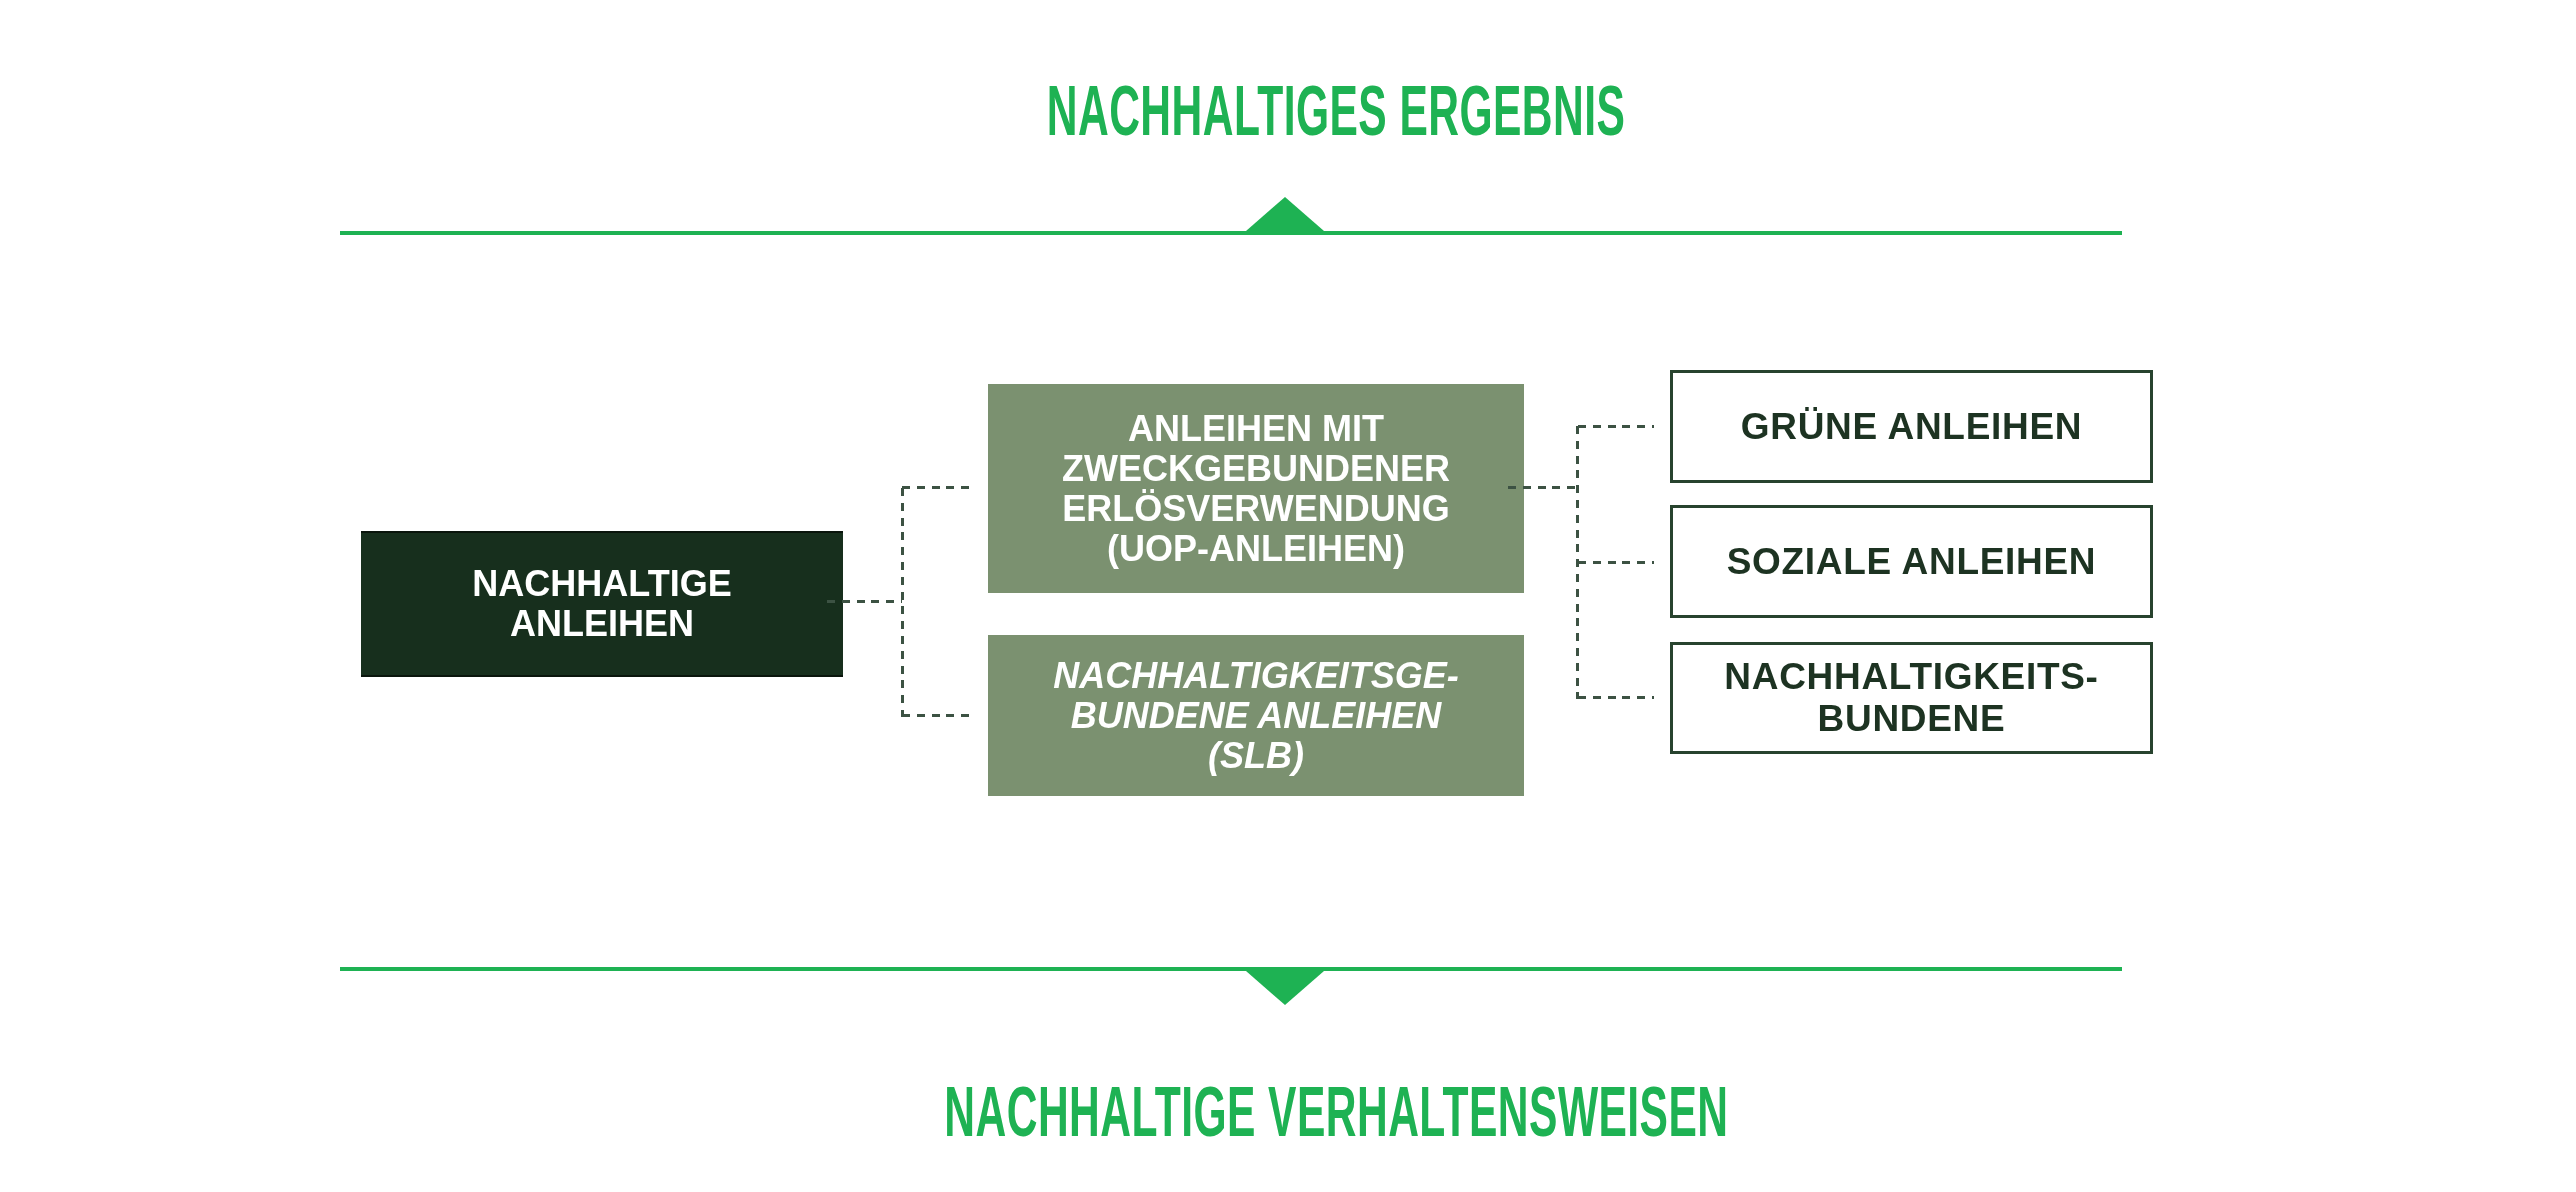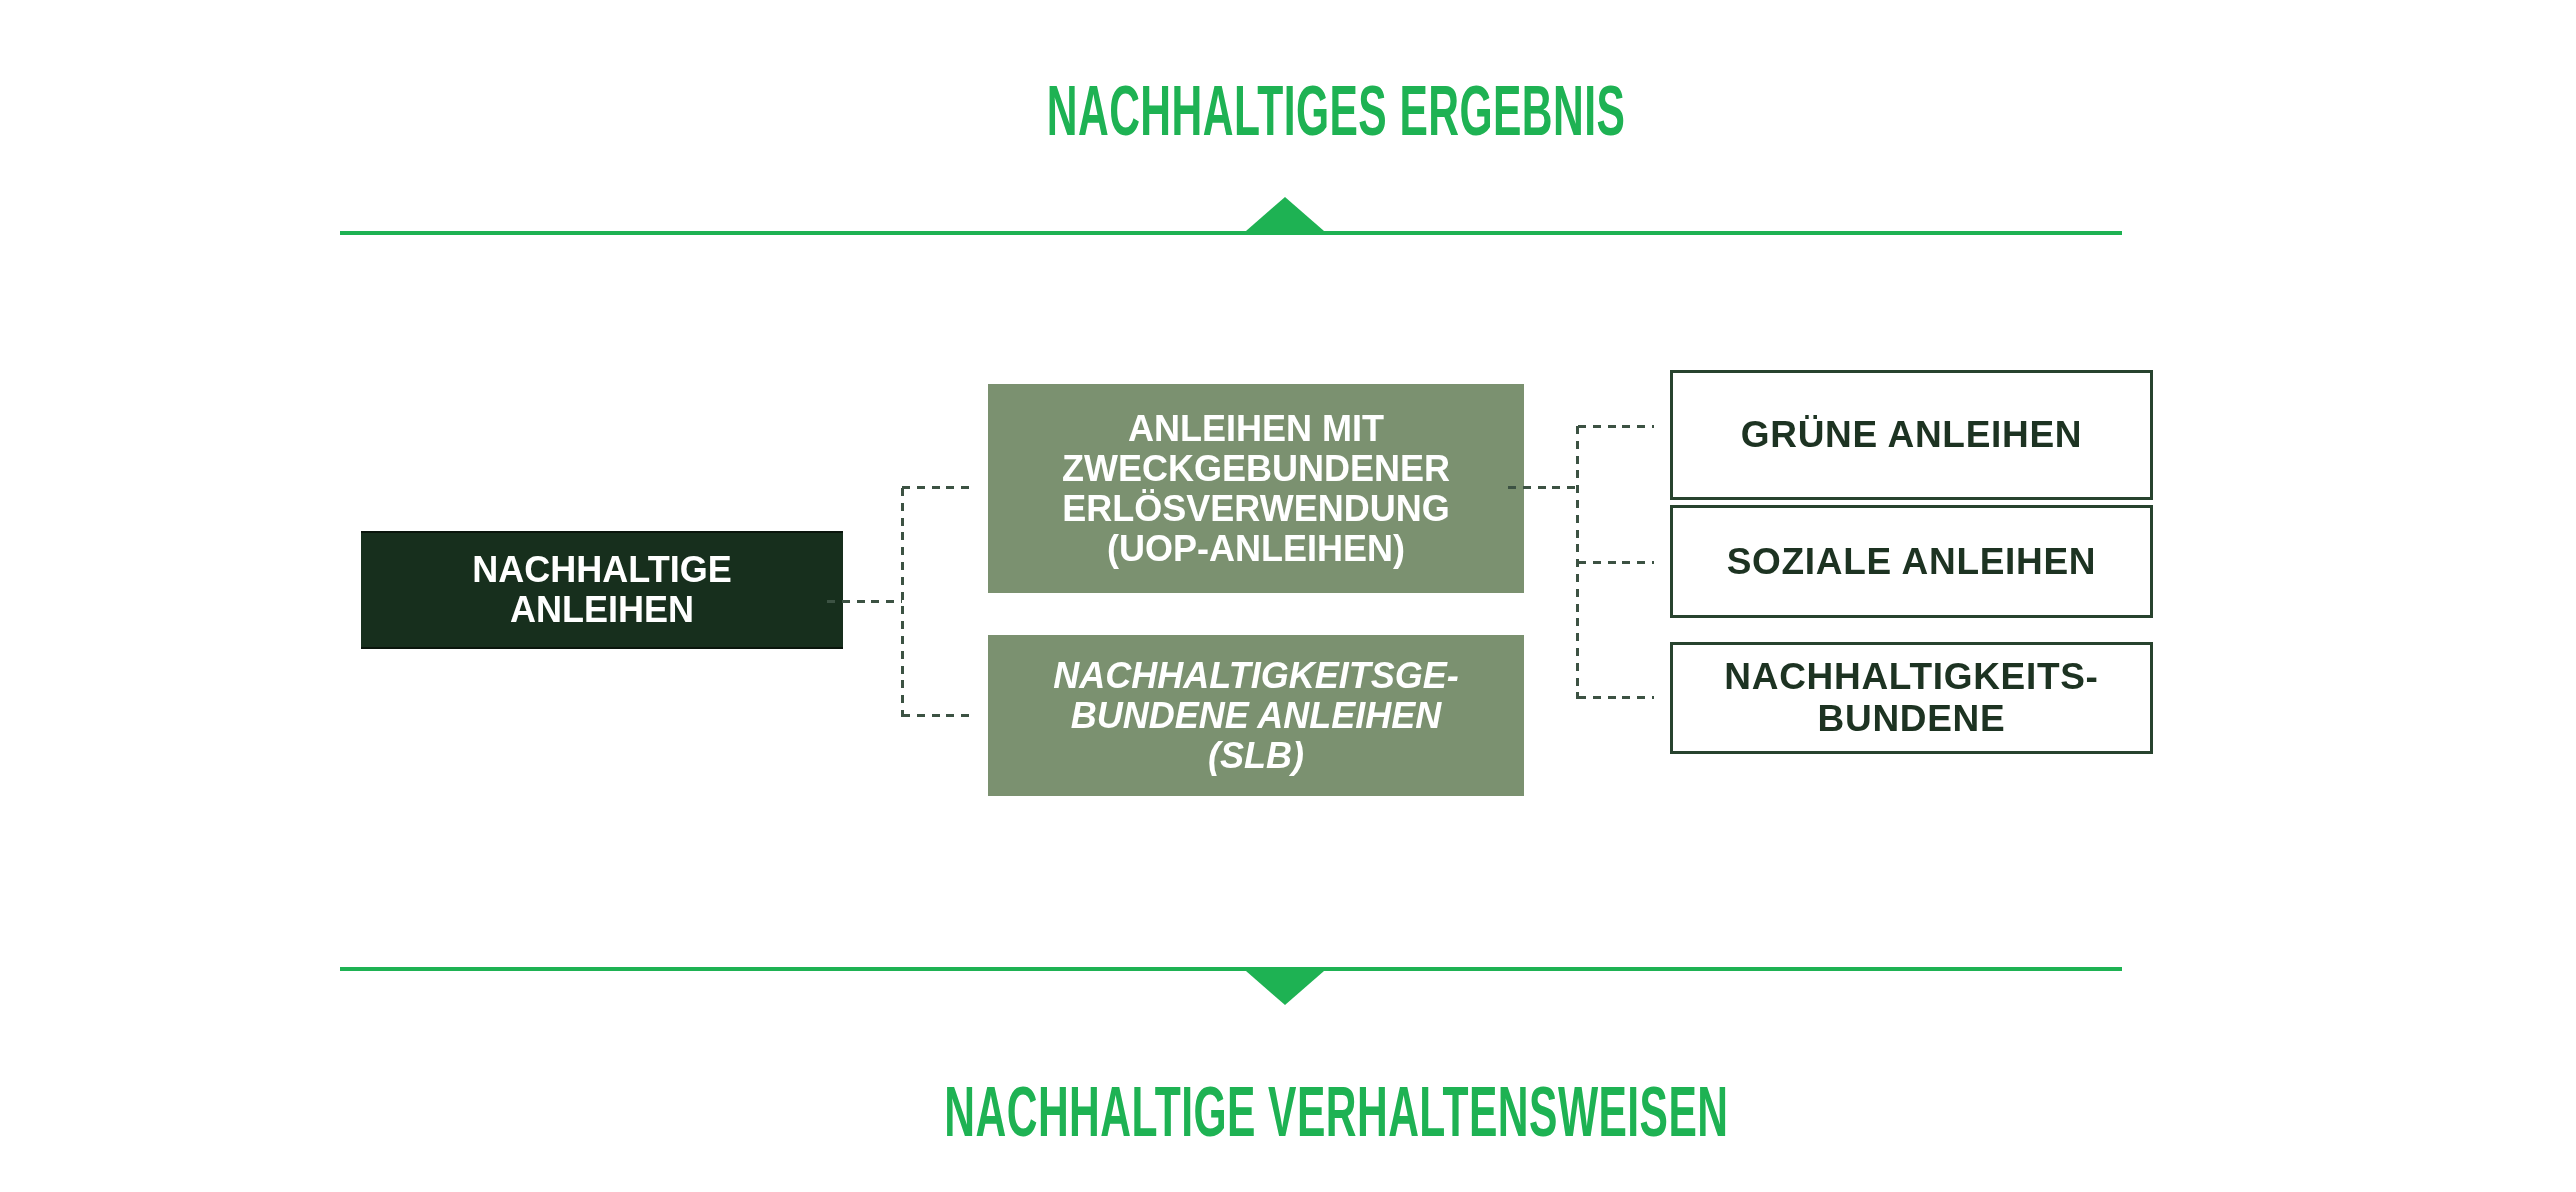--- a/index.html
+++ b/index.html
@@ -61,21 +61,21 @@
   .node{
     position:absolute;
     display:flex;align-items:center;justify-content:center;
     text-align:center;
     font-weight:700;
     white-space:pre-line;
     box-sizing:border-box;
     margin-left:16px;
   }
   .node.root{
-    left:345px;top:531px;width:482px;height:118px;
+    left:345px;top:531px;width:482px;height:146px;
     background:var(--dark-fill);
     border-top:2.7px solid var(--dark-border);
     border-bottom:2.7px solid var(--dark-border);
     color:var(--white);
     font-size:36px;line-height:40px;
   }
   .node.mid{
     left:972px;width:536px;
     background:var(--sage-fill);
     color:var(--white);
@@ -84,21 +84,21 @@
   .node.mid.uop{top:384px;height:209px;}
   .node.mid.slb{top:635px;height:161px;font-style:italic;}
   .node.leaf{
     left:1654px;width:483px;
     background:var(--white);
     border:3.4px solid var(--leaf-border);
     color:var(--leaf-text);
     font-size:37px;line-height:42px;
     letter-spacing:0.7px;
   }
-  .node.leaf.green{top:370px;height:130px;}
+  .node.leaf.green{top:370px;height:113px;}
   .node.leaf.social{top:505px;height:113px;align-items:center;}
   .node.leaf.sustain{top:642px;height:112px;}
   
   .dash-h{
     position:absolute;height:3.4px;
     background-image:repeating-linear-gradient(90deg,var(--connector) 0 8px,transparent 8px 14.8px);
   }
   .dash-v{
     position:absolute;width:3.4px;
     background-image:repeating-linear-gradient(180deg,var(--connector) 0 8px,transparent 8px 14.8px);

